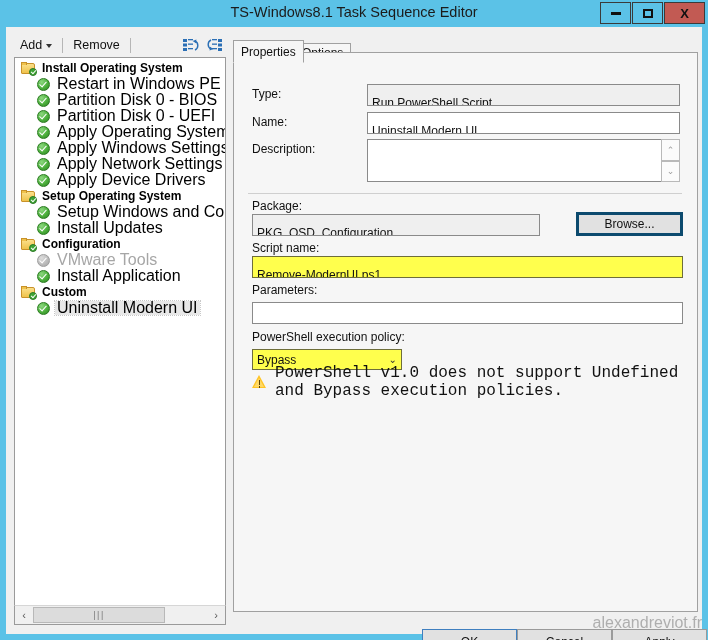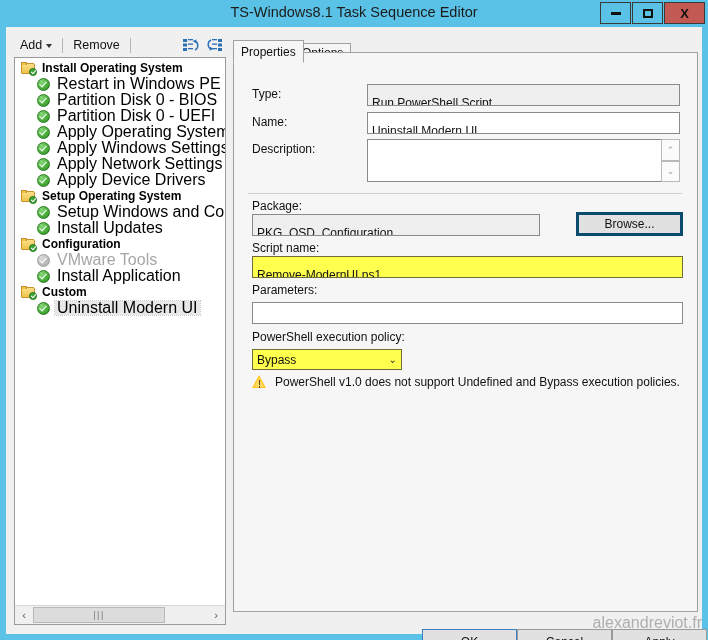--- a/index.html
+++ b/index.html
@@ -405,22 +405,22 @@
     position: absolute; left: 6.6px; top: 5px;
     width: 1.6px; height: 5px;
     background: #5a4206;
   }
   .ic-warn .w-dot {
     position: absolute; left: 6.6px; top: 11px;
     width: 1.6px; height: 1.6px;
     background: #5a4206;
   }
   #warn-text {
-    font-size: 12px; color: #111;
-    font-family: Liberation Sans, sans-serif;
+    font-size: 16px; color: #111;
+    font-family: Liberation Mono, monospace;
   }
 
   
   .dlg-btn {
     position: absolute;
     height: 26px;
     width: 95px;
     background: #E1E1E1;
     border: 1px solid #9a9a9a;
     box-sizing: border-box;

